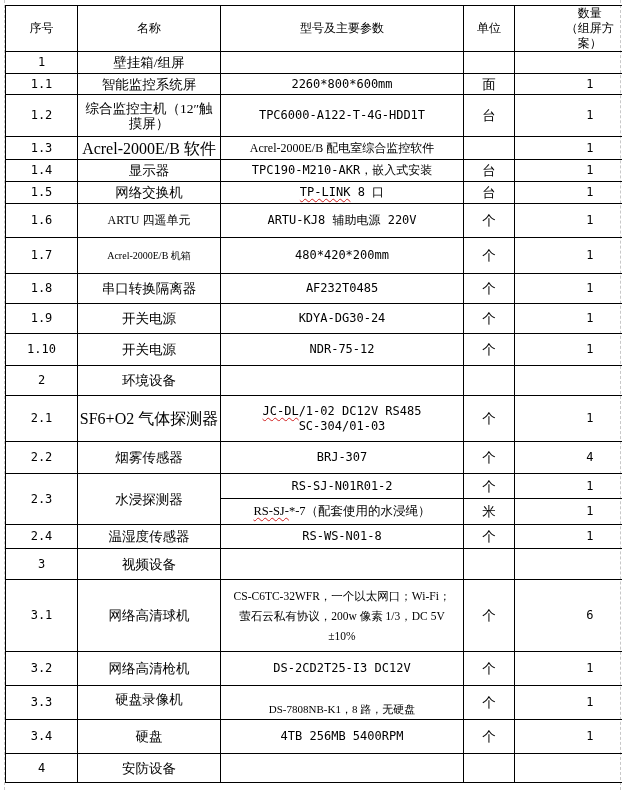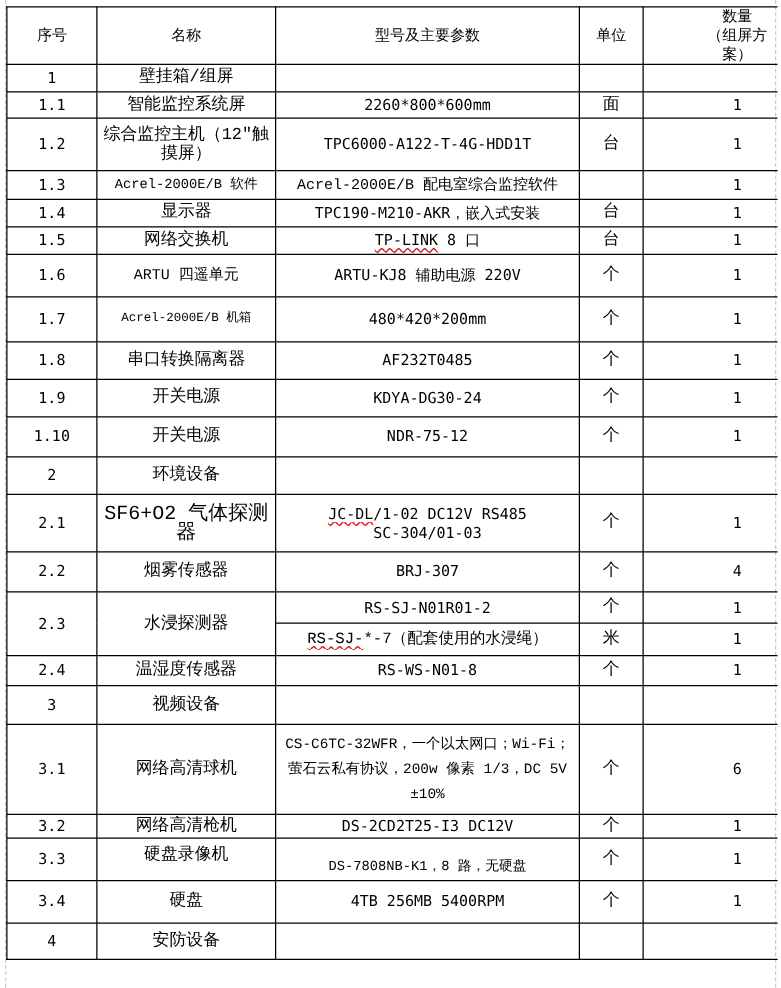--- a/index.html
+++ b/index.html
@@ -21,21 +21,21 @@
     border-collapse: collapse; table-layout: fixed;
     width: 616px;
   }
   table.spec td {
     border: 1px solid #000;
     text-align: center; vertical-align: middle;
     padding: 0 1px;
     font-size: 12px; line-height: 15px;
     overflow: hidden;
   }
-  table.spec td.zh { font-family: Liberation Mono, monospace; font-size: 13.5px; }
+  table.spec td.zh { font-family: Liberation Serif, serif; font-size: 13.5px; }
   table.spec td.lastcol { border-right: none; padding-left: 44px; }
   .hdr td { font-family: "DejaVu Sans", "Liberation Sans", sans-serif !important; font-size: 13.5px; }
   .squiggle {
     text-decoration: underline wavy #d02020;
     text-decoration-thickness: 1px;
     text-underline-offset: 2px;
     text-align: center;
   }
 </style>
 </head>
@@ -80,21 +80,21 @@
     <tr style="height:42px">
       <td>1.2</td>
       <td class="zh">综合监控主机（12″触摸屏）</td>
       <td>TPC6000-A122-T-4G-HDD1T</td>
       <td class="zh">台</td>
       <td class="lastcol">1</td>
     </tr>
 
     <tr style="height:23px">
       <td>1.3</td>
-      <td class="zh" style="font-size:11px">Acrel-2000E/B 软件</td>
+      <td class="zh" style="font-size:16px">Acrel-2000E/B 软件</td>
       <td class="zh" style="font-size:12px">Acrel-2000E/B 配电室综合监控软件</td>
       <td class="zh"></td>
       <td class="lastcol">1</td>
     </tr>
 
     <tr style="height:22px">
       <td>1.4</td>
       <td class="zh">显示器</td>
       <td>TPC190-M210-AKR，嵌入式安装</td>
       <td class="zh">台</td>
@@ -204,21 +204,21 @@
     </tr>
 
     <tr style="height:72px">
       <td>3.1</td>
       <td class="zh">网络高清球机</td>
       <td class="zh" style="font-size:11.5px;line-height:20px;padding:0"><span>CS-C6TC-32WFR，一个以太网口；Wi-Fi；</span><br><span>萤石云私有协议，200w 像素 1/3，DC 5V</span><br><span>±10%</span></td>
       <td class="zh">个</td>
       <td class="lastcol">6</td>
     </tr>
 
-    <tr style="height:19px">
+    <tr style="height:34px">
       <td>3.2</td>
       <td class="zh">网络高清枪机</td>
       <td>DS-2CD2T25-I3 DC12V</td>
       <td class="zh">个</td>
       <td class="lastcol">1</td>
     </tr>
 
     <tr style="height:34px">
       <td>3.3</td>
       <td class="zh" style="vertical-align:top;padding-top:6px">硬盘录像机</td>

